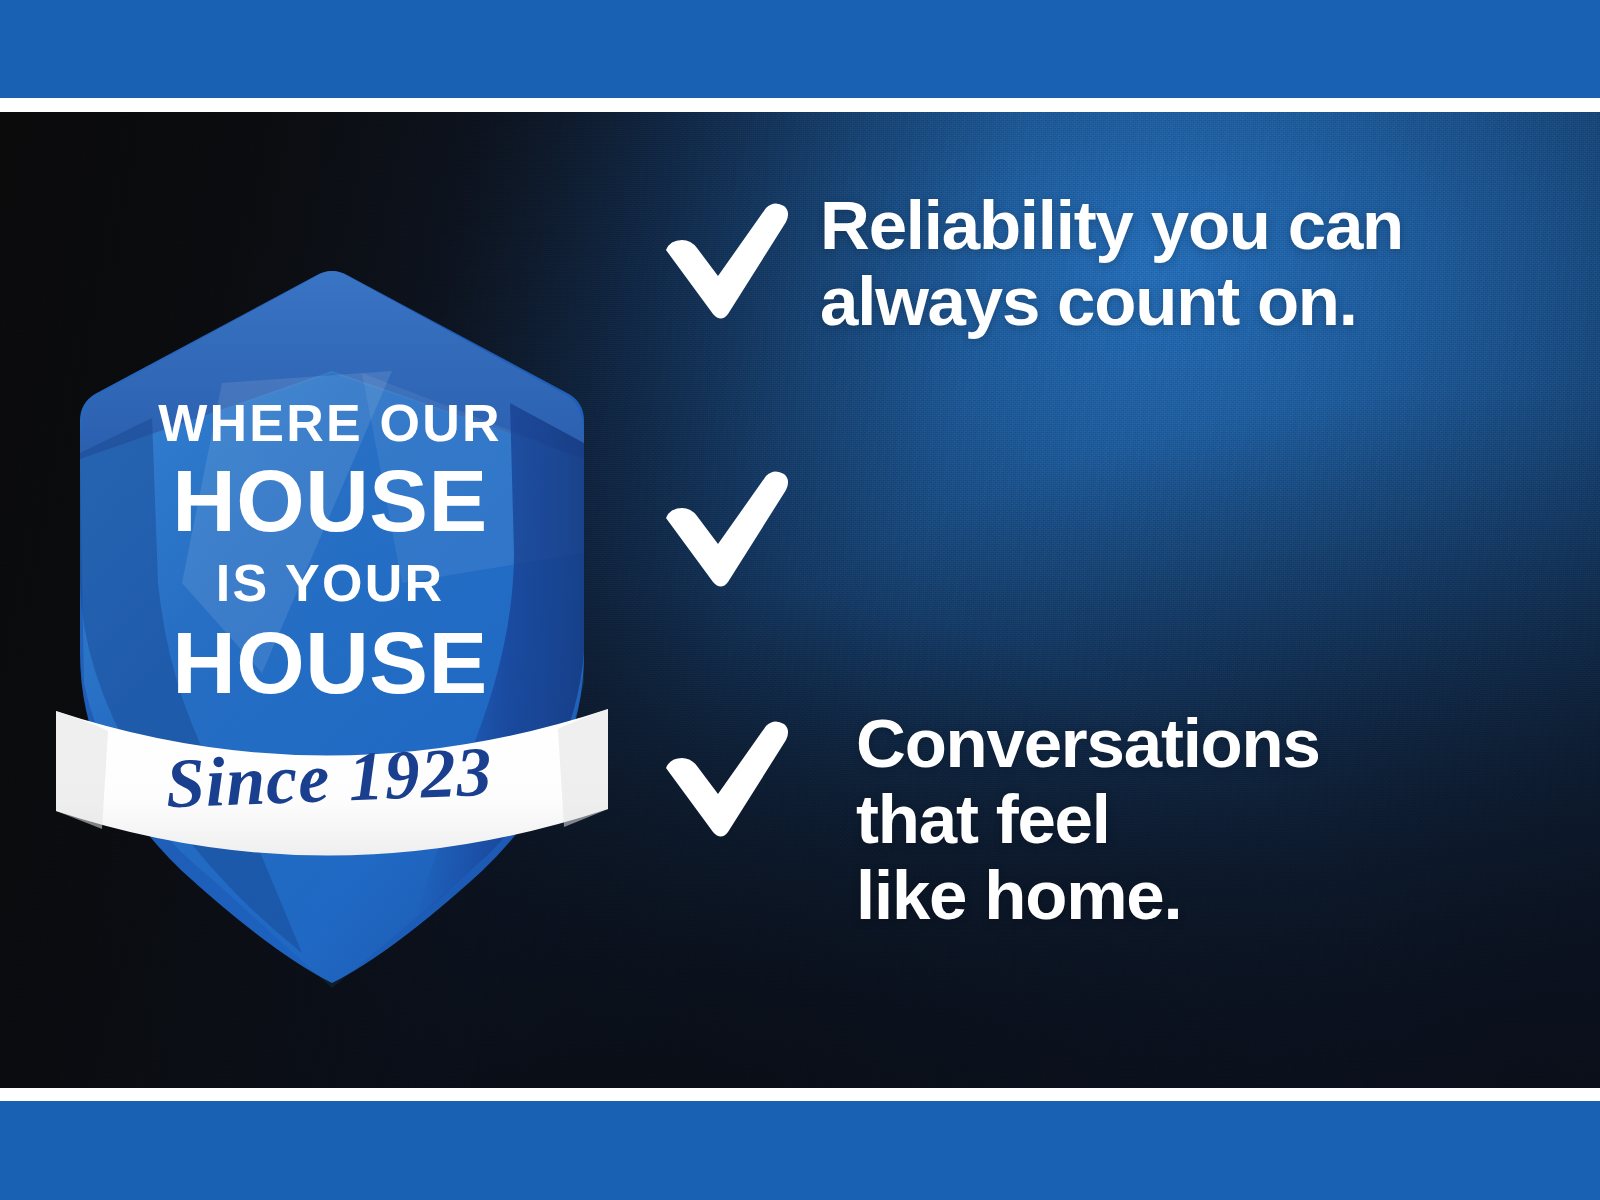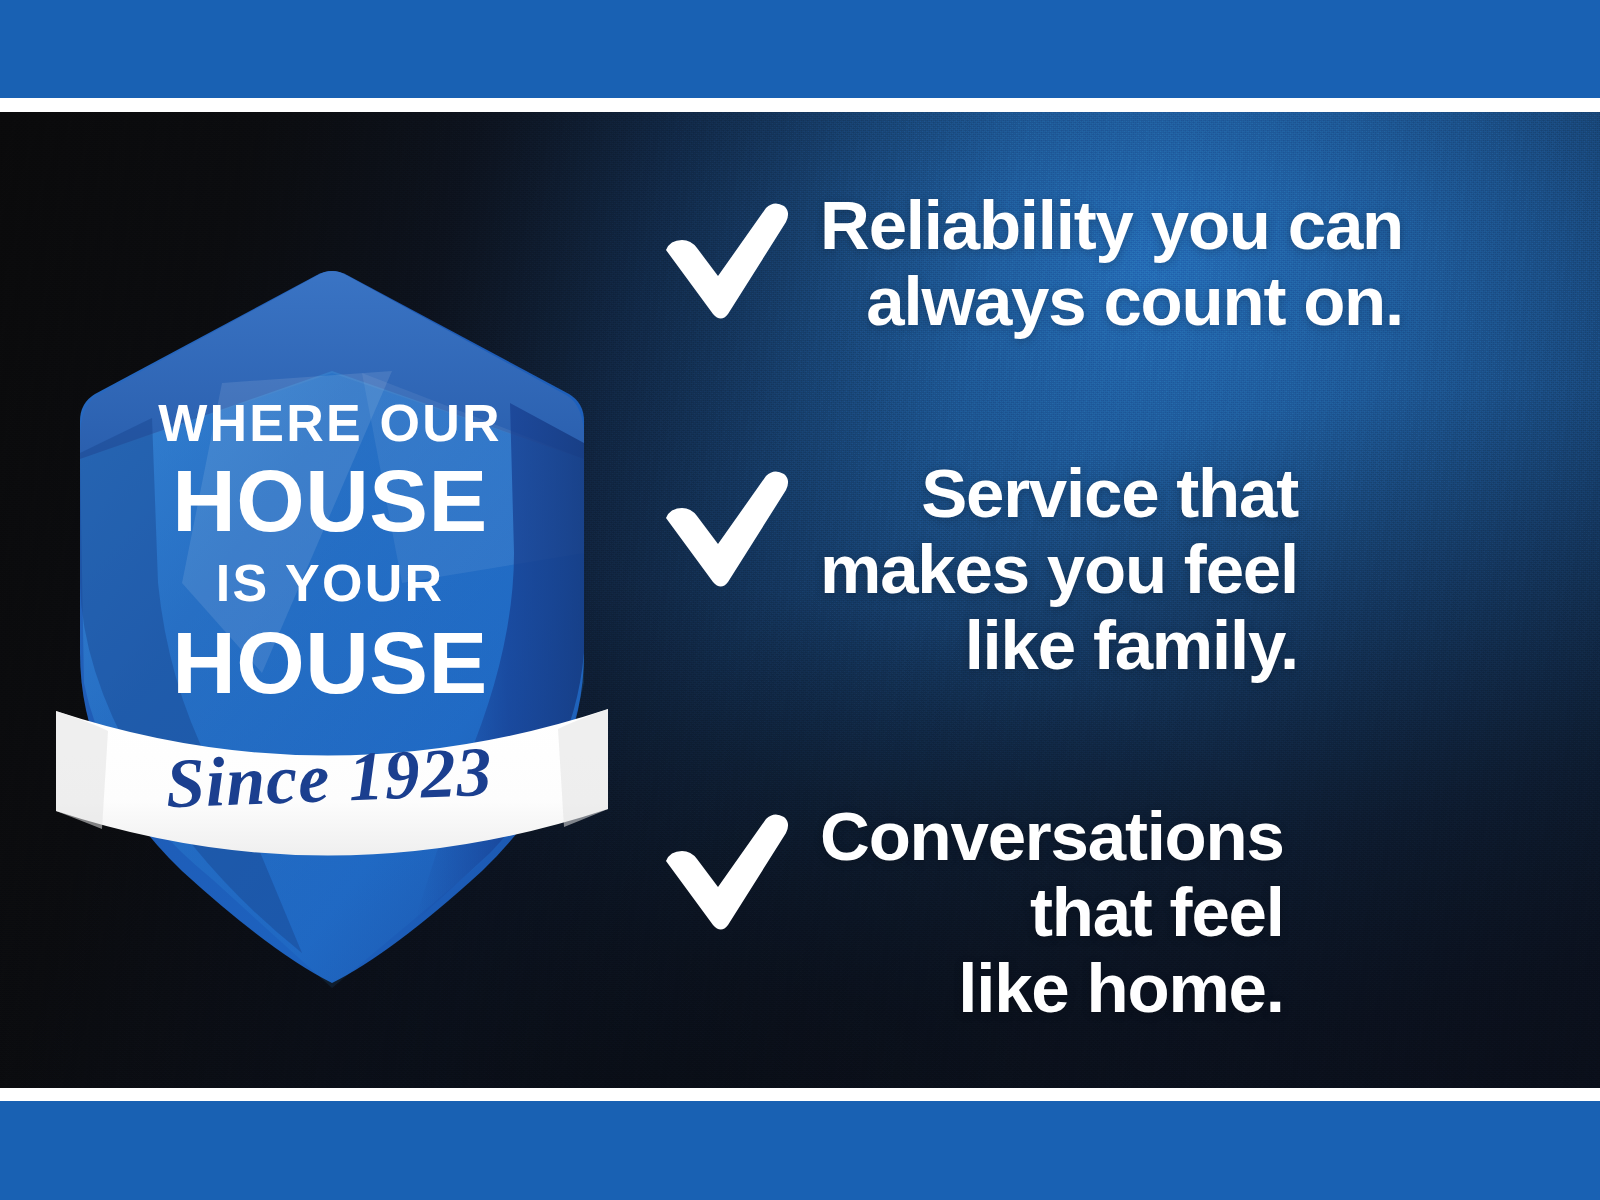--- a/index.html
+++ b/index.html
@@ -131,23 +131,22 @@
   #bullets {
     position: absolute;
     left: 660px;
     top: 76px;   
     width: 880px;
   }
   .bullet {
     display: flex;
     align-items: flex-start;
     margin-bottom: 116px;
-    text-align: right;
-  }
-  .bullet:last-child { margin-bottom: 0; }
+  }
+  .bullet:last-child { margin-bottom: 0; gap: 36px; }
 
   .check-icon {
     flex: 0 0 auto;
     width: 132px;
     height: 120px;
     margin-right: 28px;
     margin-top: 14px;
   }
   .check-icon svg { display: block; width: 100%; height: 100%; }
 
@@ -300,23 +299,20 @@
                      Q 10 38 22 38
                      Q 31 38 37 46
                      L 58 74
                      L 106 6
                      Q 114 -2 124 4
                      Q 131 10 126 20
                      L 68 112
                      Q 61 121 53 112 Z" fill="#ffffff"></path>
           </svg>
         </span>
-        <div class="bullet-text">Service that
-makes you feel
-like family.</div>
       </div>
 
       <div class="bullet">
         <span class="check-icon">
           <svg viewBox="0 0 132 120" xmlns="http://www.w3.org/2000/svg">
             <path d="M 6 48
                      Q 10 38 22 38
                      Q 31 38 37 46
                      L 58 74
                      L 106 6

